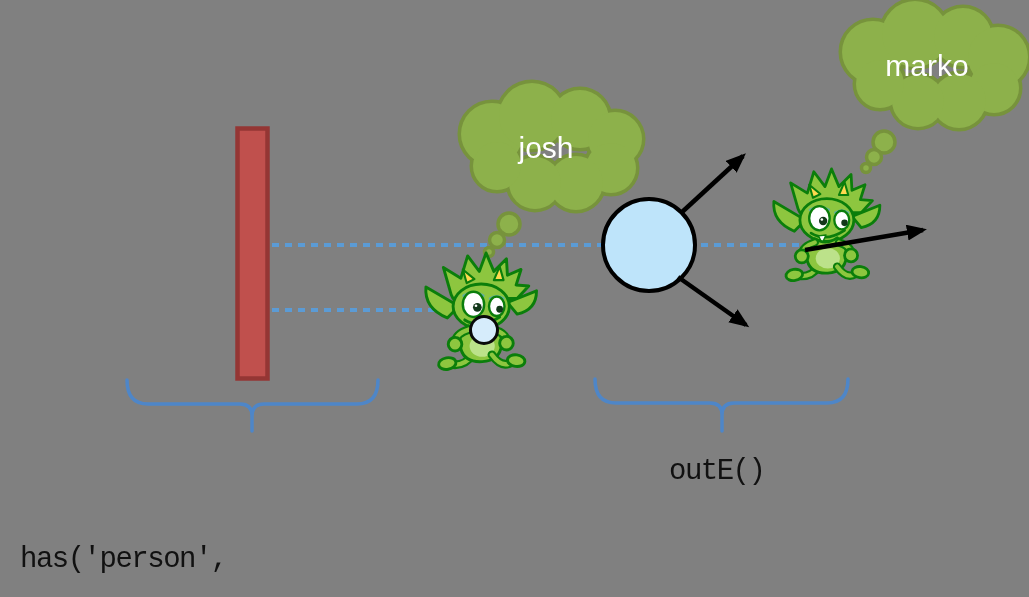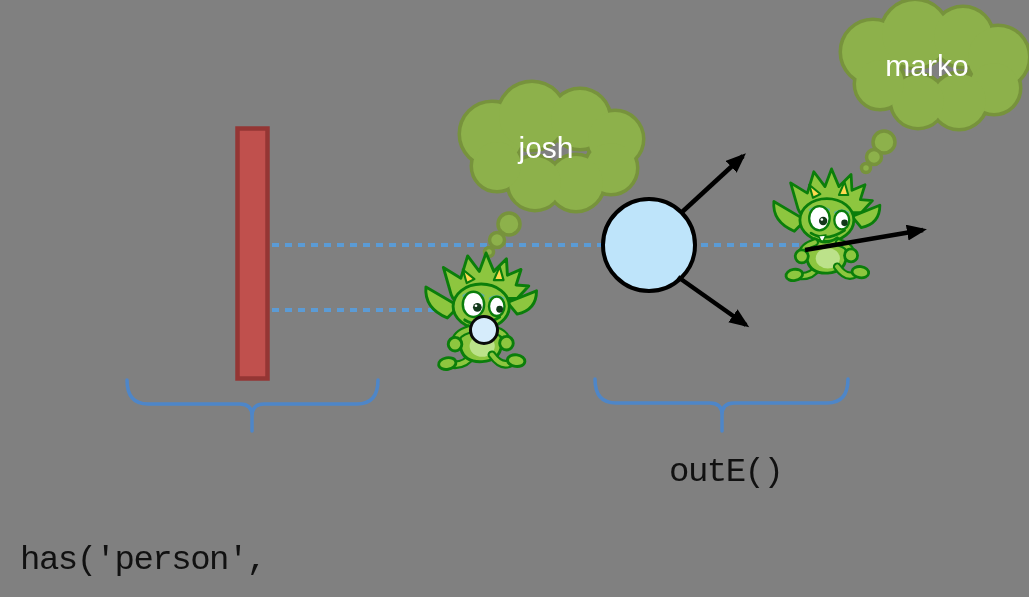--- a/index.html
+++ b/index.html
@@ -32,21 +32,21 @@
   .g-teal   { stroke: var(--gremlin-teal); fill: none; stroke-linecap: round; }
   .g-pupil  { fill: #13381a; }
   .g-limb-o { stroke: var(--gremlin-outline); stroke-width: 9; fill: none; stroke-linecap: round; }
   .g-limb-i { stroke: var(--gremlin-body); stroke-width: 4.5; fill: none; stroke-linecap: round; }
   .ball     { fill: var(--ball-fill); stroke: #0a0a0a; stroke-width: 3; }
 
   
   .code {
     position: absolute;
     font-family: "Liberation Mono", "DejaVu Sans Mono", monospace;
-    font-size: 34px;
+    font-size: 29px;
     line-height: 48px;
     letter-spacing: -1.5px;
     color: var(--code-text);
     white-space: pre;
   }
   .code-block { left: 20px; top: 440px; }
   .oute-block { left: 669px; top: 448px; }
 </style>
 </head>
 <body>

